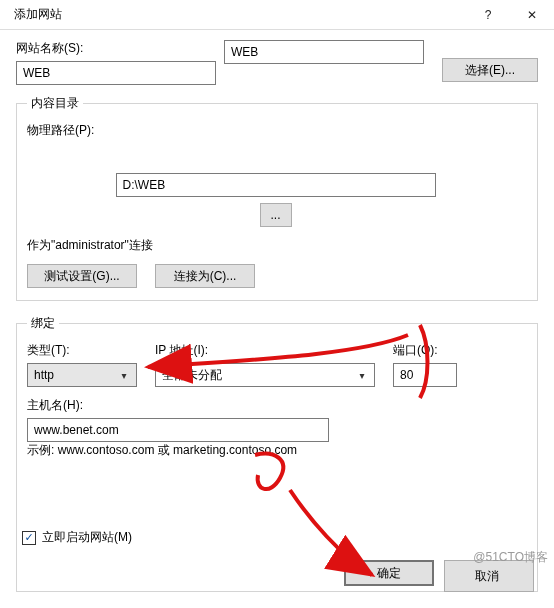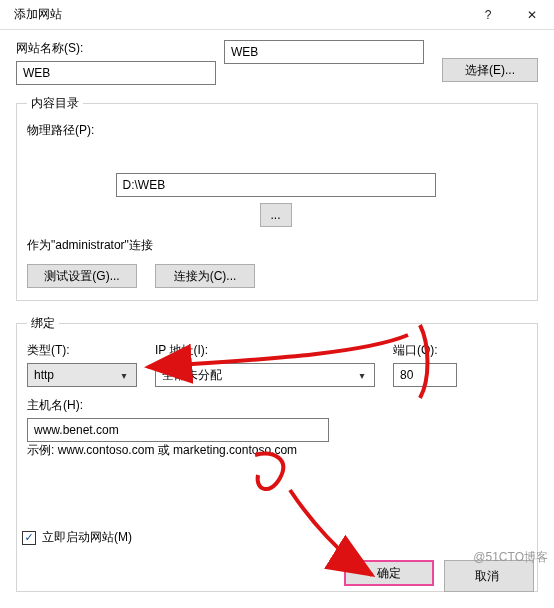--- a/index.html
+++ b/index.html
@@ -53,21 +53,21 @@
     border: 1px solid #adadad;
     background: #e1e1e1;
     font-family: inherit;
     font-size: 12px;
     display: inline-flex;
     align-items: center;
     justify-content: center;
     user-select: none;
   }
   .btn.small { width: 32px; padding: 0; }
-  .btn.primary { border: 2px solid #ec4899; background: #e1e1e1; padding: 0 20px; }
+  .btn.primary { border: 2px solid #737373; background: #e1e1e1; padding: 0 20px; }
 
   fieldset {
     border: 1px solid #d4d4d4;
     padding: 10px 13px 12px 10px;
     margin: 0;
   }
   legend { padding: 0 4px; font-size: 12px; }
 
   .select {
     border: 1px solid #7a7a7a;

